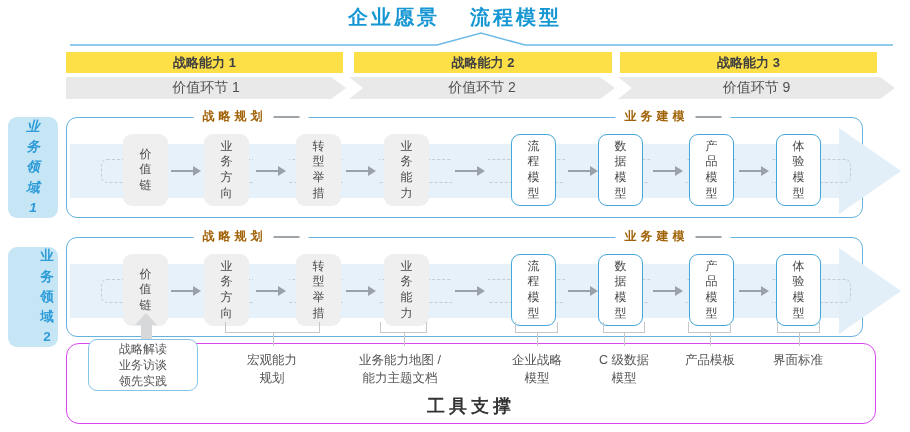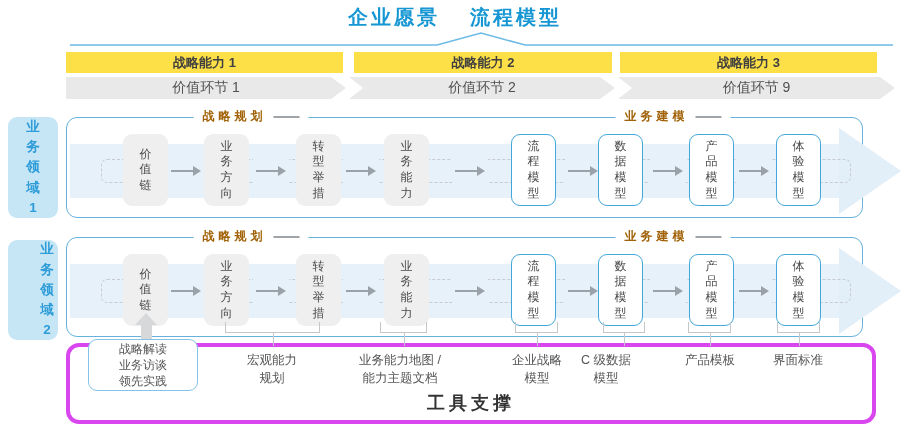--- a/index.html
+++ b/index.html
@@ -40,21 +40,21 @@
   .sec-header .txt { font-size:12px; font-weight:bold; color:#a16207; letter-spacing:4px; }
   .sec-header .dash { width:26px; height:2px; background:#9FA4A9; margin-left:7px; }
 
   
   .brace { position:absolute; top:322px; height:11px; border-left:1px solid #C4C8CB; border-right:1px solid #C4C8CB; border-bottom:1px solid #C4C8CB; z-index:5; }
   .brace::after { content:""; position:absolute; left:50%; top:100%; height:14px; border-left:1px solid #C4C8CB; }
   .up-arrow { position:absolute; left:135px; top:313px; width:22px; z-index:5; }
   .up-arrow::before { content:""; display:block; margin:0 auto; width:0; height:0; border-left:11px solid transparent; border-right:11px solid transparent; border-bottom:12px solid #D6D8DA; }
   .up-arrow .shaft { margin:0 auto; width:11px; height:16px; background:#D6D8DA; }
 
-  .tool-box { position:absolute; left:66px; top:343px; width:810px; height:81px; border:4px solid #d946ef; border-radius:13px; }
+  .tool-box { position:absolute; left:66px; top:343px; width:810px; height:81px; border:1px solid #d946ef; border-radius:13px; }
   .tool-label { position:absolute; left:0; bottom:5px; width:100%; text-align:center; font-size:18px; font-weight:bold; color:#333; letter-spacing:4px; }
 
   .interview-box { position:absolute; left:88px; top:339px; width:110px; height:52px; background:#fff; border:1px solid #85C4E7; border-radius:9px;
                    display:flex; align-items:center; justify-content:center; z-index:6;
                    font-size:12px; color:#555; line-height:1.35; text-align:center; white-space:pre-line; }
   .anno { position:absolute; top:351px; width:150px; transform:translateX(-50%); text-align:center; font-size:12.5px; color:#555; line-height:1.45; white-space:pre-line; z-index:6; }
 </style>
 </head>
 <body>
 
@@ -69,24 +69,24 @@
   </svg>
 
   <div class="cap-bar" style="left:66px;width:277px;">战略能力 1</div>
   <div class="cap-bar" style="left:354px;width:258px;">战略能力 2</div>
   <div class="cap-bar" style="left:620px;width:257px;">战略能力 3</div>
 
   <div class="chev first" style="left:66px;width:280px;">价值环节 1</div>
   <div class="chev" style="left:349px;width:266px;">价值环节 2</div>
   <div class="chev" style="left:618px;width:277px;">价值环节 9</div>
 
-  <div class="domain-tab" style="top:117px;height:101px;">
+  <div class="domain-tab" style="top:117px;height:101px;font-style:italic;">
     <span class="vtxt">业务领域 1</span>
   </div>
-  <div class="domain-tab" style="top:240px;height:100px;padding-left:28px;">
+  <div class="domain-tab" style="top:247px;height:100px;padding-left:28px;">
     <span class="vtxt">业务领域 2</span>
   </div>
 
   <div class="flow-row" style="top:117px;height:101px;">
     <div class="band-body"></div>
     <div class="band-head"></div>
     <div class="dash-tube"></div>
 
     <div class="flow-arrow" style="left:101px;">
         <span class="line"></span>
@@ -239,18 +239,18 @@
   <div class="interview-box">战略解读
 业务访谈
 领先实践</div>
 
   <div class="anno" style="left:400px;">业务能力地图 /
 能力主题文档</div>
   <div class="anno" style="left:272px;">宏观能力
 规划</div>
   <div class="anno" style="left:537px;">企业战略
 模型</div>
-  <div class="anno" style="left:606px;">C 级数据
+  <div class="anno" style="left:624px;">C 级数据
 模型</div>
   <div class="anno" style="left:798px;">界面标准</div>
   <div class="anno" style="left:710px;">产品模板</div>
 
 </div>
 
 </body></html>

